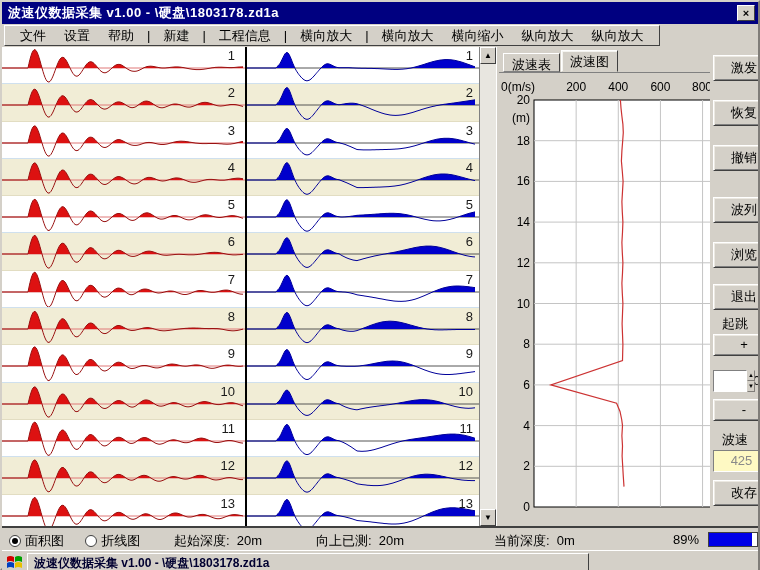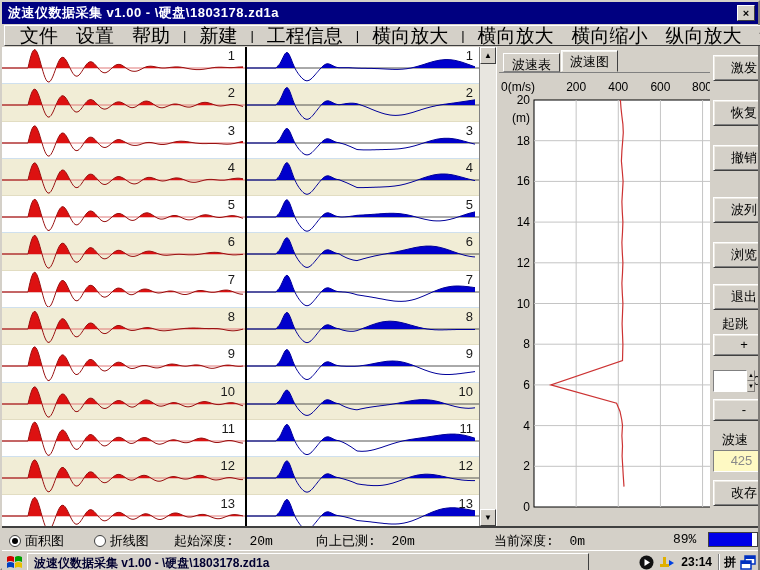--- a/index.html
+++ b/index.html
@@ -8,21 +8,21 @@
   .window { width:760px; height:570px; border:2px outset #d4d0c8; display:flex; flex-direction:column; background:#d4d0c8; }
 
   
   .titlebar { height:22px; background:#000080; color:#fff; font-weight:bold; display:flex; align-items:center; padding:0 4px 0 6px; position:relative; flex:0 0 22px; }
   .titlebar .title { font-size:13px; letter-spacing:.5px; white-space:nowrap; }
   .close-btn { position:absolute; right:3px; top:3px; width:18px; height:16px; background:#d4d0c8; border:1px solid; border-color:#fff #404040 #404040 #fff; color:#000; font-size:11px; font-weight:bold; text-align:center; line-height:14px; cursor:default; }
 
   
   .menubar { height:23px; flex:0 0 23px; display:flex; align-items:center; padding:1px 2px; background:#d4d0c8; }
   .menubox { display:flex; align-items:center; height:21px; border:1px solid; border-color:#fff #404040 #404040 #fff; padding:0 6px; background:#d4d0c8; }
-  .menu-item { padding:2px 9px; font-size:19px; white-space:nowrap; }
+  .menu-item { padding:2px 9px; font-size:13px; white-space:nowrap; }
   .menu-sep { padding:0 4px; color:#000; }
 
   
   .main { flex:0 0 479px; height:479px; display:flex; overflow:hidden; background:#fff; }
   .wave-panel { position:relative; overflow:hidden; height:479px; }
   .left-panel { width:246px; border-right:2px solid #000; }
   .mid-panel  { width:233px; }
   .trace-row { position:relative; height:37.3px; overflow:hidden; }
   .trace-row.odd  { background:#ffffff; border-bottom:1px solid #cfe0ee; }
   .trace-row.even { background:#f1edd6; border-bottom:1px solid #e2ddc2; }
@@ -47,21 +47,21 @@
   .btn { position:absolute; left:3px; width:62px; height:26px; background:#d4d0c8; border:1px solid; border-color:#fff #404040 #404040 #fff; box-shadow:inset 1px 1px 0 #ece9e2, inset -1px -1px 0 #808080; font-size:13px; text-align:center; line-height:24px; white-space:nowrap; }
   .btn-label { position:absolute; left:4px; width:42px; text-align:center; font-size:13px; }
   .spin-box { position:absolute; left:3px; width:42px; height:22px; display:flex; }
   .spin-input { width:30px; height:22px; background:#fff; border:1px solid; border-color:#808080 #fff #fff #808080; font-size:13px; text-align:center; line-height:20px;padding-left:32px; }
   .spin-arrows { width:12px; display:flex; flex-direction:column; }
   .spin-arrows div { flex:1; background:#d4d0c8; border:1px outset #d4d0c8; font-size:6px; line-height:9px; text-align:center; }
   .val-disabled { position:absolute; left:3px; width:57px; height:22px; background:#fef9c3; border:1px solid; border-color:#808080 #fff #fff #808080; color:#8a8a8a; font-size:13px; text-align:center; line-height:20px; }
 
   
   .statusbar { flex:0 0 24px; height:24px; border-top:2px solid #404040; background:#d4d0c8; position:relative; font-size:13px; }
-  .statusbar .chunk { position:absolute; top:4px; white-space:nowrap;font-family:Liberation Mono, monospace; }
+  .statusbar .chunk { position:absolute; top:4px; white-space:nowrap; }
   .radio { display:inline-block; width:12px; height:12px; border:1px solid #404040; border-radius:50%; background:#fff; vertical-align:-2px; margin-right:4px; position:relative; }
   .radio.checked::after { content:""; position:absolute; left:2px; top:2px; width:6px; height:6px; border-radius:50%; background:#000; }
   .progress { position:absolute; left:706px; top:4px; width:50px; height:15px; border:1px solid #404040; background:#fff; }
   .progress .fill { height:100%; background:#0000e8; }
 
   
   .taskbar { flex:0 0 22px; height:22px; background:#d4d0c8; border-top:1px solid #fff; box-shadow:0 -2px 0 #808080 inset; position:relative; display:flex; align-items:center; }
   .start-icon { position:absolute; left:4px; top:3px; width:17px; height:16px; }
   .task-btn { position:absolute; left:25px; top:2px; width:562px; height:18px; background:#d4d0c8; border:1px solid; border-color:#fff #404040 #404040 #fff; font-size:12px; font-weight:bold; color:#000030; padding:1px 6px; white-space:nowrap; overflow:hidden; }
   .tray { position:absolute; right:2px; top:2px; height:18px; display:flex; align-items:center; gap:4px; font-size:12px; font-weight:bold; }
@@ -326,35 +326,15 @@
   </div>
 
   <div class="taskbar">
     <svg class="start-icon" viewBox="0 0 17 16">
       <path d="M1,3 Q4,1 8,3 L8,8 Q4,6 1,8 Z" fill="#d40000"></path>
       <path d="M9,3 Q12,1 16,3 L16,8 Q12,6 9,8 Z" fill="#00a000"></path>
       <path d="M1,9 Q4,7 8,9 L8,14 Q4,12 1,14 Z" fill="#0040c0"></path>
       <path d="M9,9 Q12,7 16,9 L16,14 Q12,12 9,14 Z" fill="#e8c000"></path>
     </svg>
     <div class="task-btn">波速仪数据采集 v1.00  - \硬盘\1803178.zd1a</div>
-    <div class="tray">
-      <svg width="15" height="15" viewBox="0 0 15 15">
-        <circle cx="7.5" cy="7.5" r="7" fill="#111"></circle>
-        <path d="M5.5,4 L11,7.5 L5.5,11 Z" fill="#fff"></path>
-      </svg>
-      <svg width="17" height="15" viewBox="0 0 17 15">
-        <rect x="5" y="2" width="3" height="9" fill="#e0b000"></rect>
-        <rect x="2" y="9" width="9" height="3" fill="#e0b000"></rect>
-        <path d="M11,5 L16,8 L11,11 Z" fill="#0040e0"></path>
-      </svg>
-      <span class="tray-time">23:14</span>
-      <span class="tray-divider"></span>
-      <span>拼</span>
-      <svg width="16" height="15" viewBox="0 0 16 15">
-        <rect x="5" y="1" width="10" height="8" fill="#fff" stroke="#0030c0" stroke-width="1.5"></rect>
-        <rect x="5" y="1" width="10" height="3" fill="#0030c0"></rect>
-        <rect x="1" y="6" width="10" height="8" fill="#fff" stroke="#0030c0" stroke-width="1.5"></rect>
-        <rect x="1" y="6" width="10" height="3" fill="#0030c0"></rect>
-      </svg>
-    </div>
   </div>
 
 </div>
 
 </body></html>

